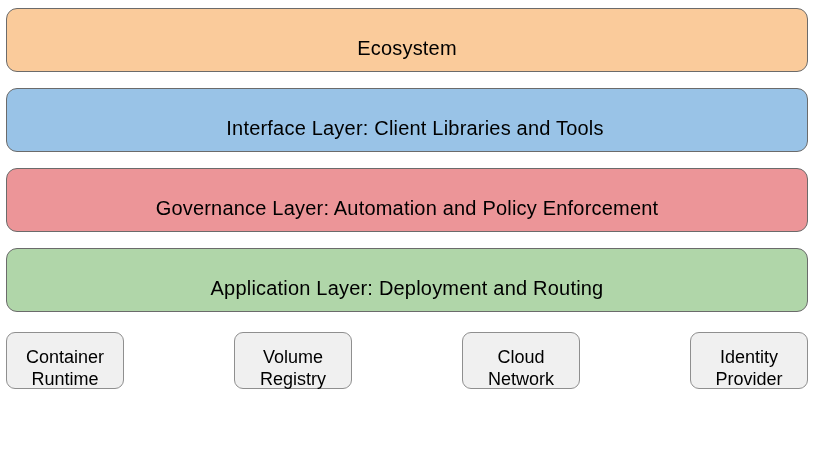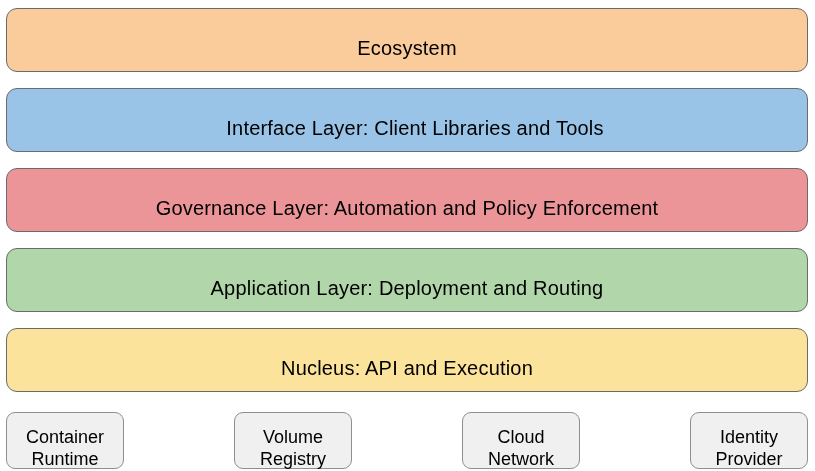--- a/index.html
+++ b/index.html
@@ -72,23 +72,20 @@
   </div>
 
   <div class="layer" style="background: rgb(236, 149, 152); border-color: rgb(107, 107, 107);">
     <span class="layer-label">Governance Layer: Automation and Policy Enforcement</span>
   </div>
 
   <div class="layer" style="background: rgb(176, 214, 169); border-color: rgb(107, 107, 107); text-align: center;">
     <span class="layer-label">Application Layer: Deployment and Routing</span>
   </div>
 
-  <div class="layer" style="background: rgb(252, 227, 155); border-color: rgb(107, 107, 107);">
-    <span class="layer-label">Nucleus: API and Execution</span>
-  </div>
 
   <div class="plugins-row">
     <div class="plugin" style="background: rgb(240, 240, 240); border-color: rgb(143, 143, 143);">
       <span class="plugin-label">Container Runtime</span>
     </div>
     <div class="plugin" style="background: rgb(240, 240, 240); border-color: rgb(143, 143, 143);">
       <span class="plugin-label">Volume Registry</span>
     </div>
     <div class="plugin" style="background: rgb(240, 240, 240); border-color: rgb(143, 143, 143);">
       <span class="plugin-label">Cloud Network</span>

